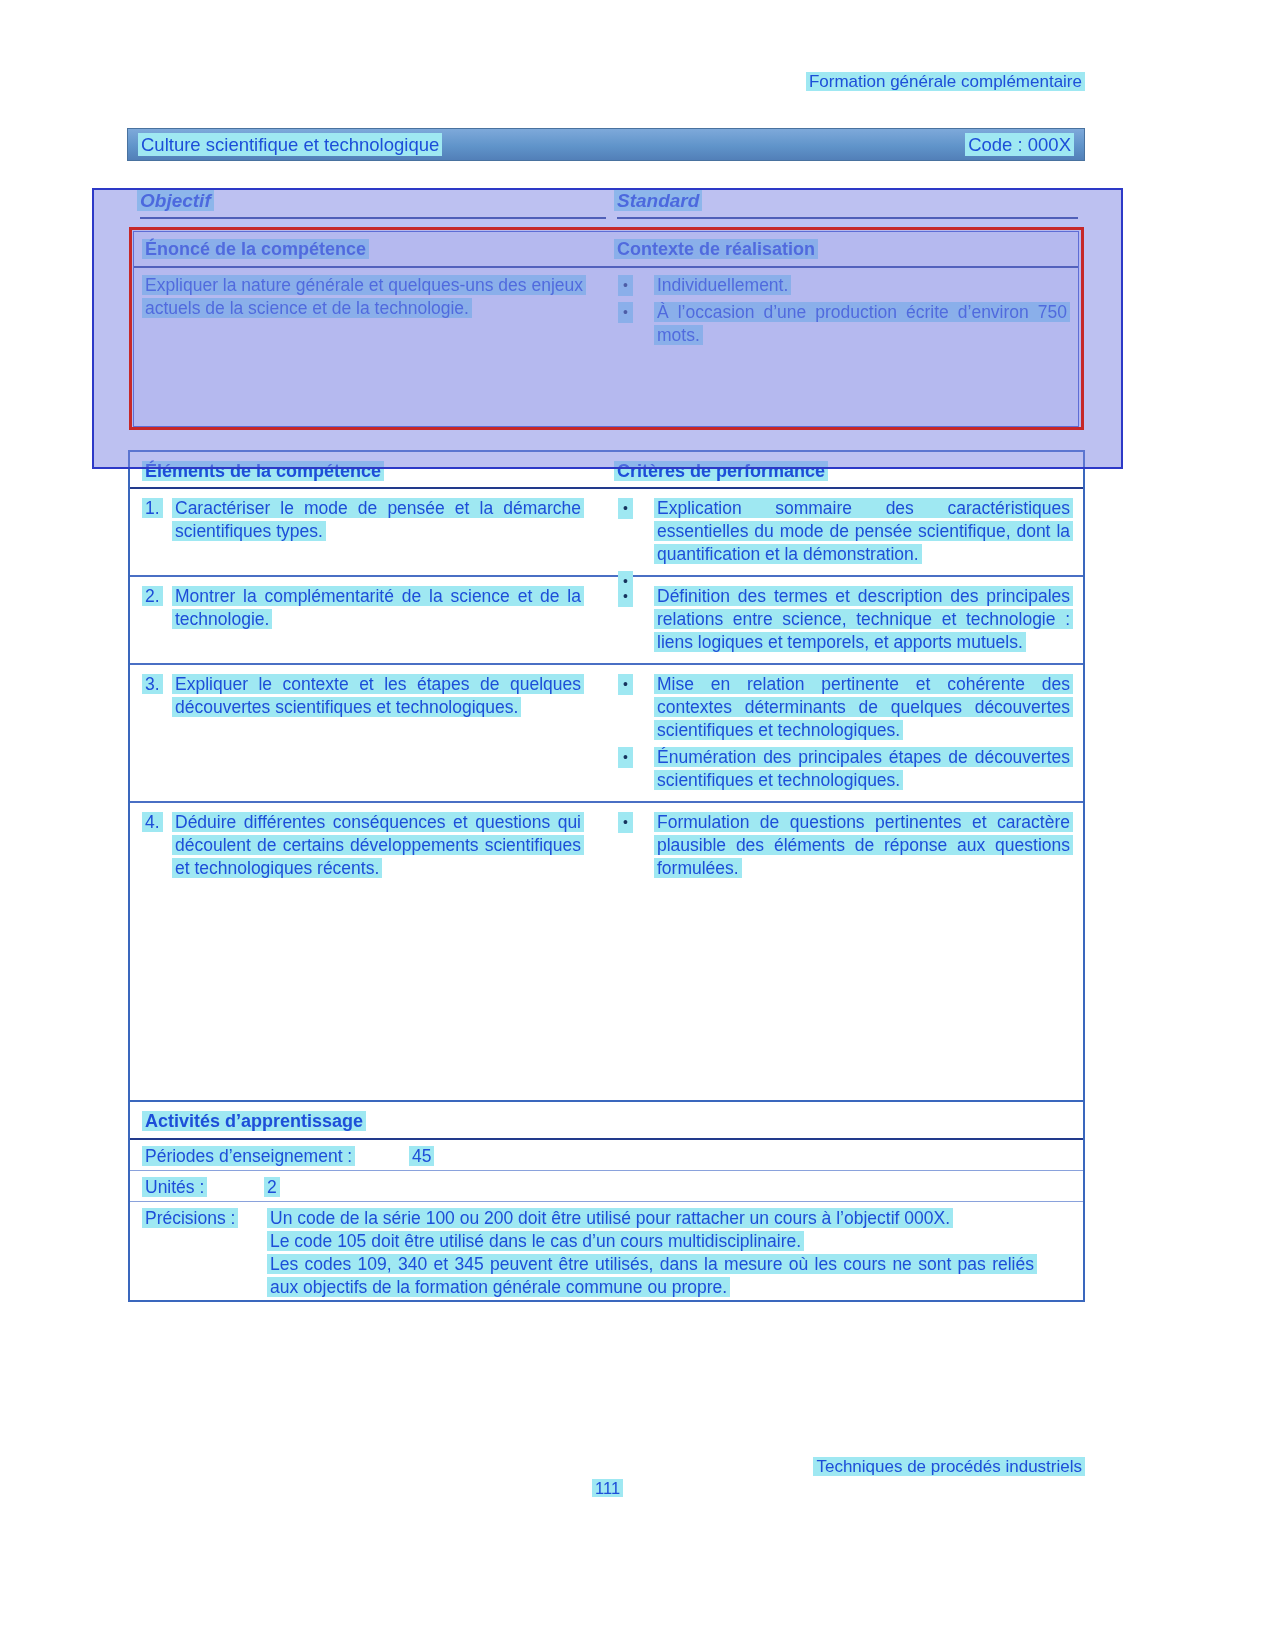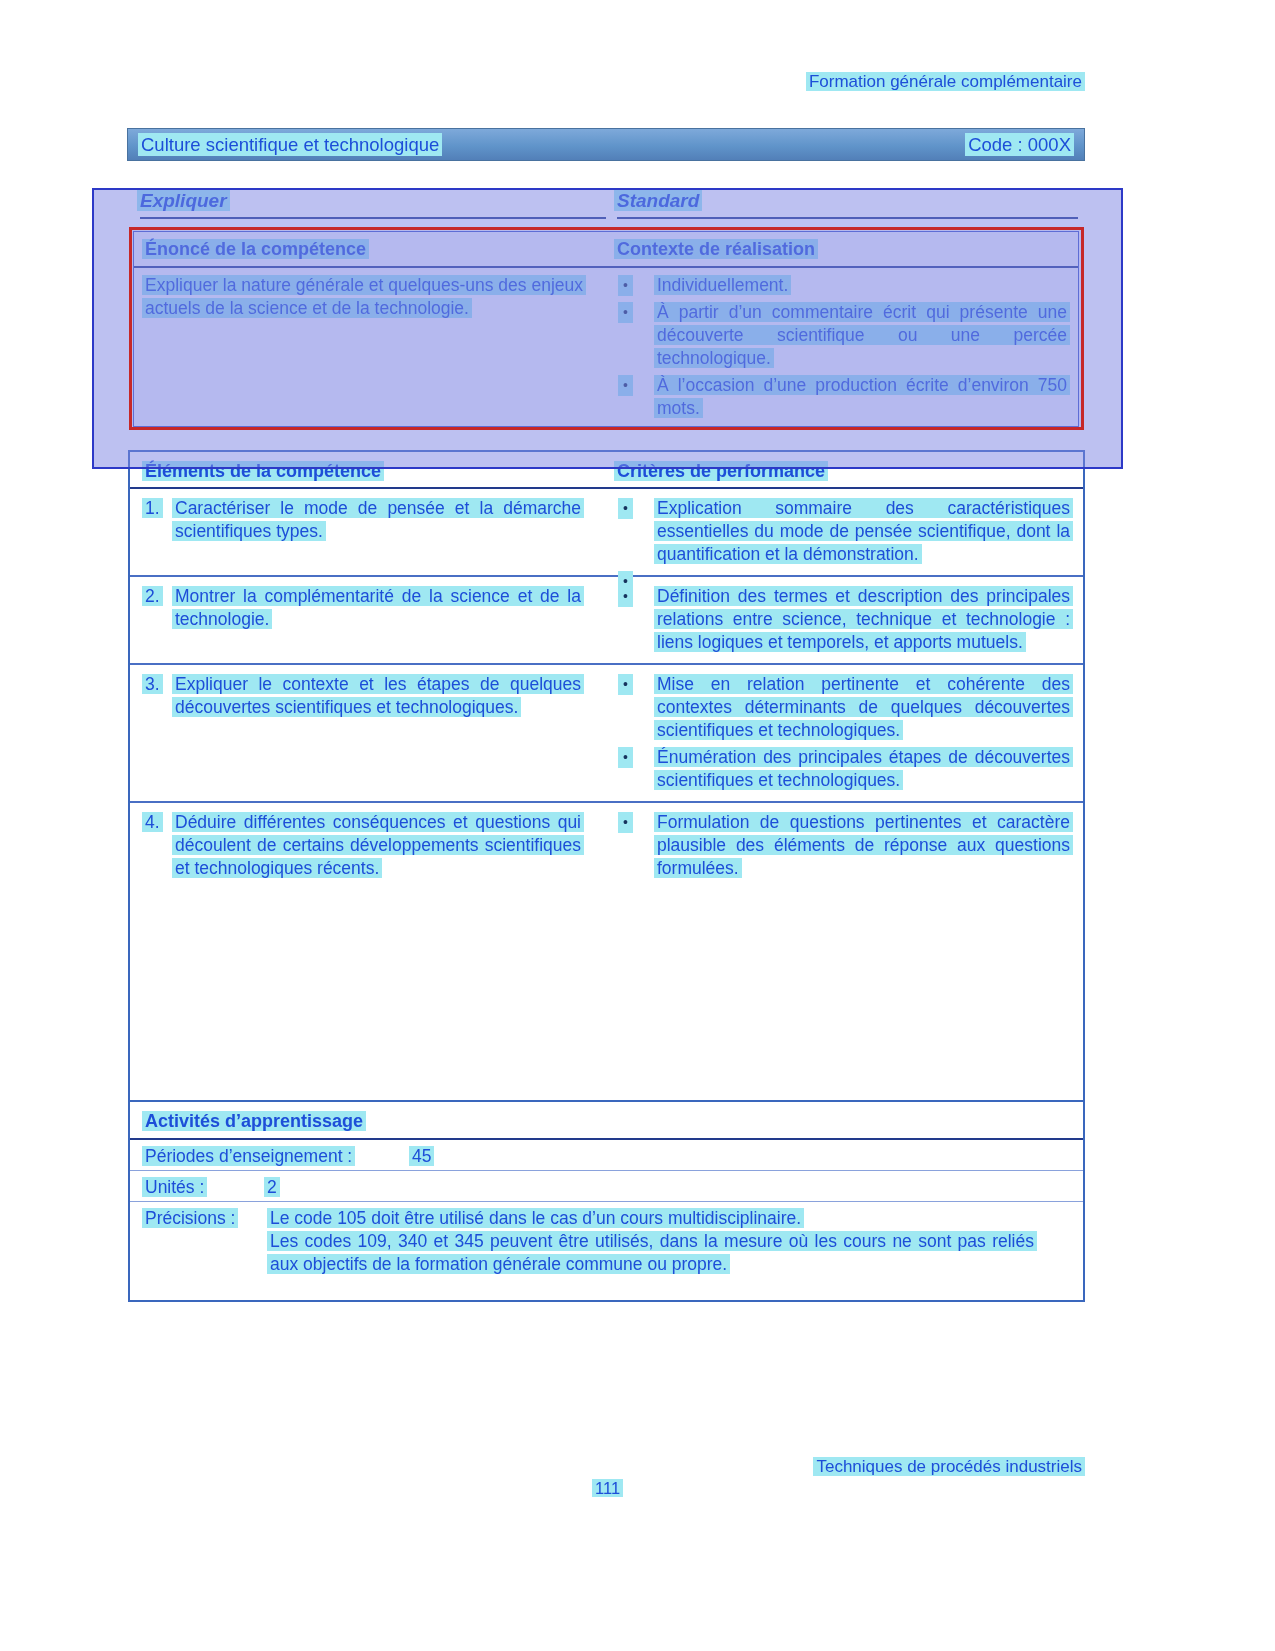--- a/index.html
+++ b/index.html
@@ -102,21 +102,21 @@
   <div class="top-note">
     <span class="hl">Formation générale complémentaire</span>
   </div>
 
   <div class="title-bar">
     <span class="hl">Culture scientifique et technologique</span>
     <span class="hl">Code : 000X</span>
   </div>
 
   <div class="obj-heading" style="left:137px;">
-    <span class="hl">Expliquer</span>
+    <span class="hl">Objectif</span>
   </div>
   <div class="obj-heading" style="left:614px;">
     <span class="hl">Standard</span>
   </div>
   <div class="rule" style="left:140px;top:217px;width:466px;"></div>
   <div class="rule" style="left:617px;top:217px;width:461px;"></div>
 
   <div class="enonce-table">
     <div class="en-head">
       <div>
@@ -130,21 +130,20 @@
       <div class="statement just">
         <span class="hl">Expliquer la nature générale et quelques-uns des enjeux actuels de la science et de la technologie.</span>
       </div>
       <div>
         <div class="bullet">
           <span class="blt"></span>
           <span class="hl">Individuellement.</span>
         </div>
         <div class="bullet">
           <span class="blt"></span>
-          <span class="hl">À partir d’un commentaire écrit qui présente une découverte scientifique ou une percée technologique.</span>
         </div>
         <div class="bullet">
           <span class="blt"></span>
           <span class="hl">À l’occasion d’une production écrite d’environ 750 mots.</span>
         </div>
       </div>
     </div>
   </div>
 
   <div class="elements-box">
@@ -233,20 +232,21 @@
       <div><span class="hl">Périodes d’enseignement :</span></div>
       <div><span class="hl">45</span></div>
     </div>
     <div class="act-row lined" style="grid-template-columns:122px 1fr;">
       <div><span class="hl">Unités :</span></div>
       <div><span class="hl">2</span></div>
     </div>
     <div class="act-row" style="grid-template-columns:125px 1fr;">
       <div><span class="hl">Précisions :</span></div>
       <div class="prec-col">
+        <p><span class="hl">Un code de la série 100 ou 200 doit être utilisé pour rattacher un cours à l’objectif 000X.</span></p>
         <p><span class="hl">Le code 105 doit être utilisé dans le cas d’un cours multidisciplinaire.</span></p>
         <p class="just"><span class="hl">Les codes 109, 340 et 345 peuvent être utilisés, dans la mesure où les cours ne sont pas reliés aux objectifs de la formation générale commune ou propre.</span></p>
       </div>
     </div>
   </div>
 
   <div class="footer-note">
     <span class="hl">Techniques de procédés industriels</span>
   </div>
   <div class="page-num">

